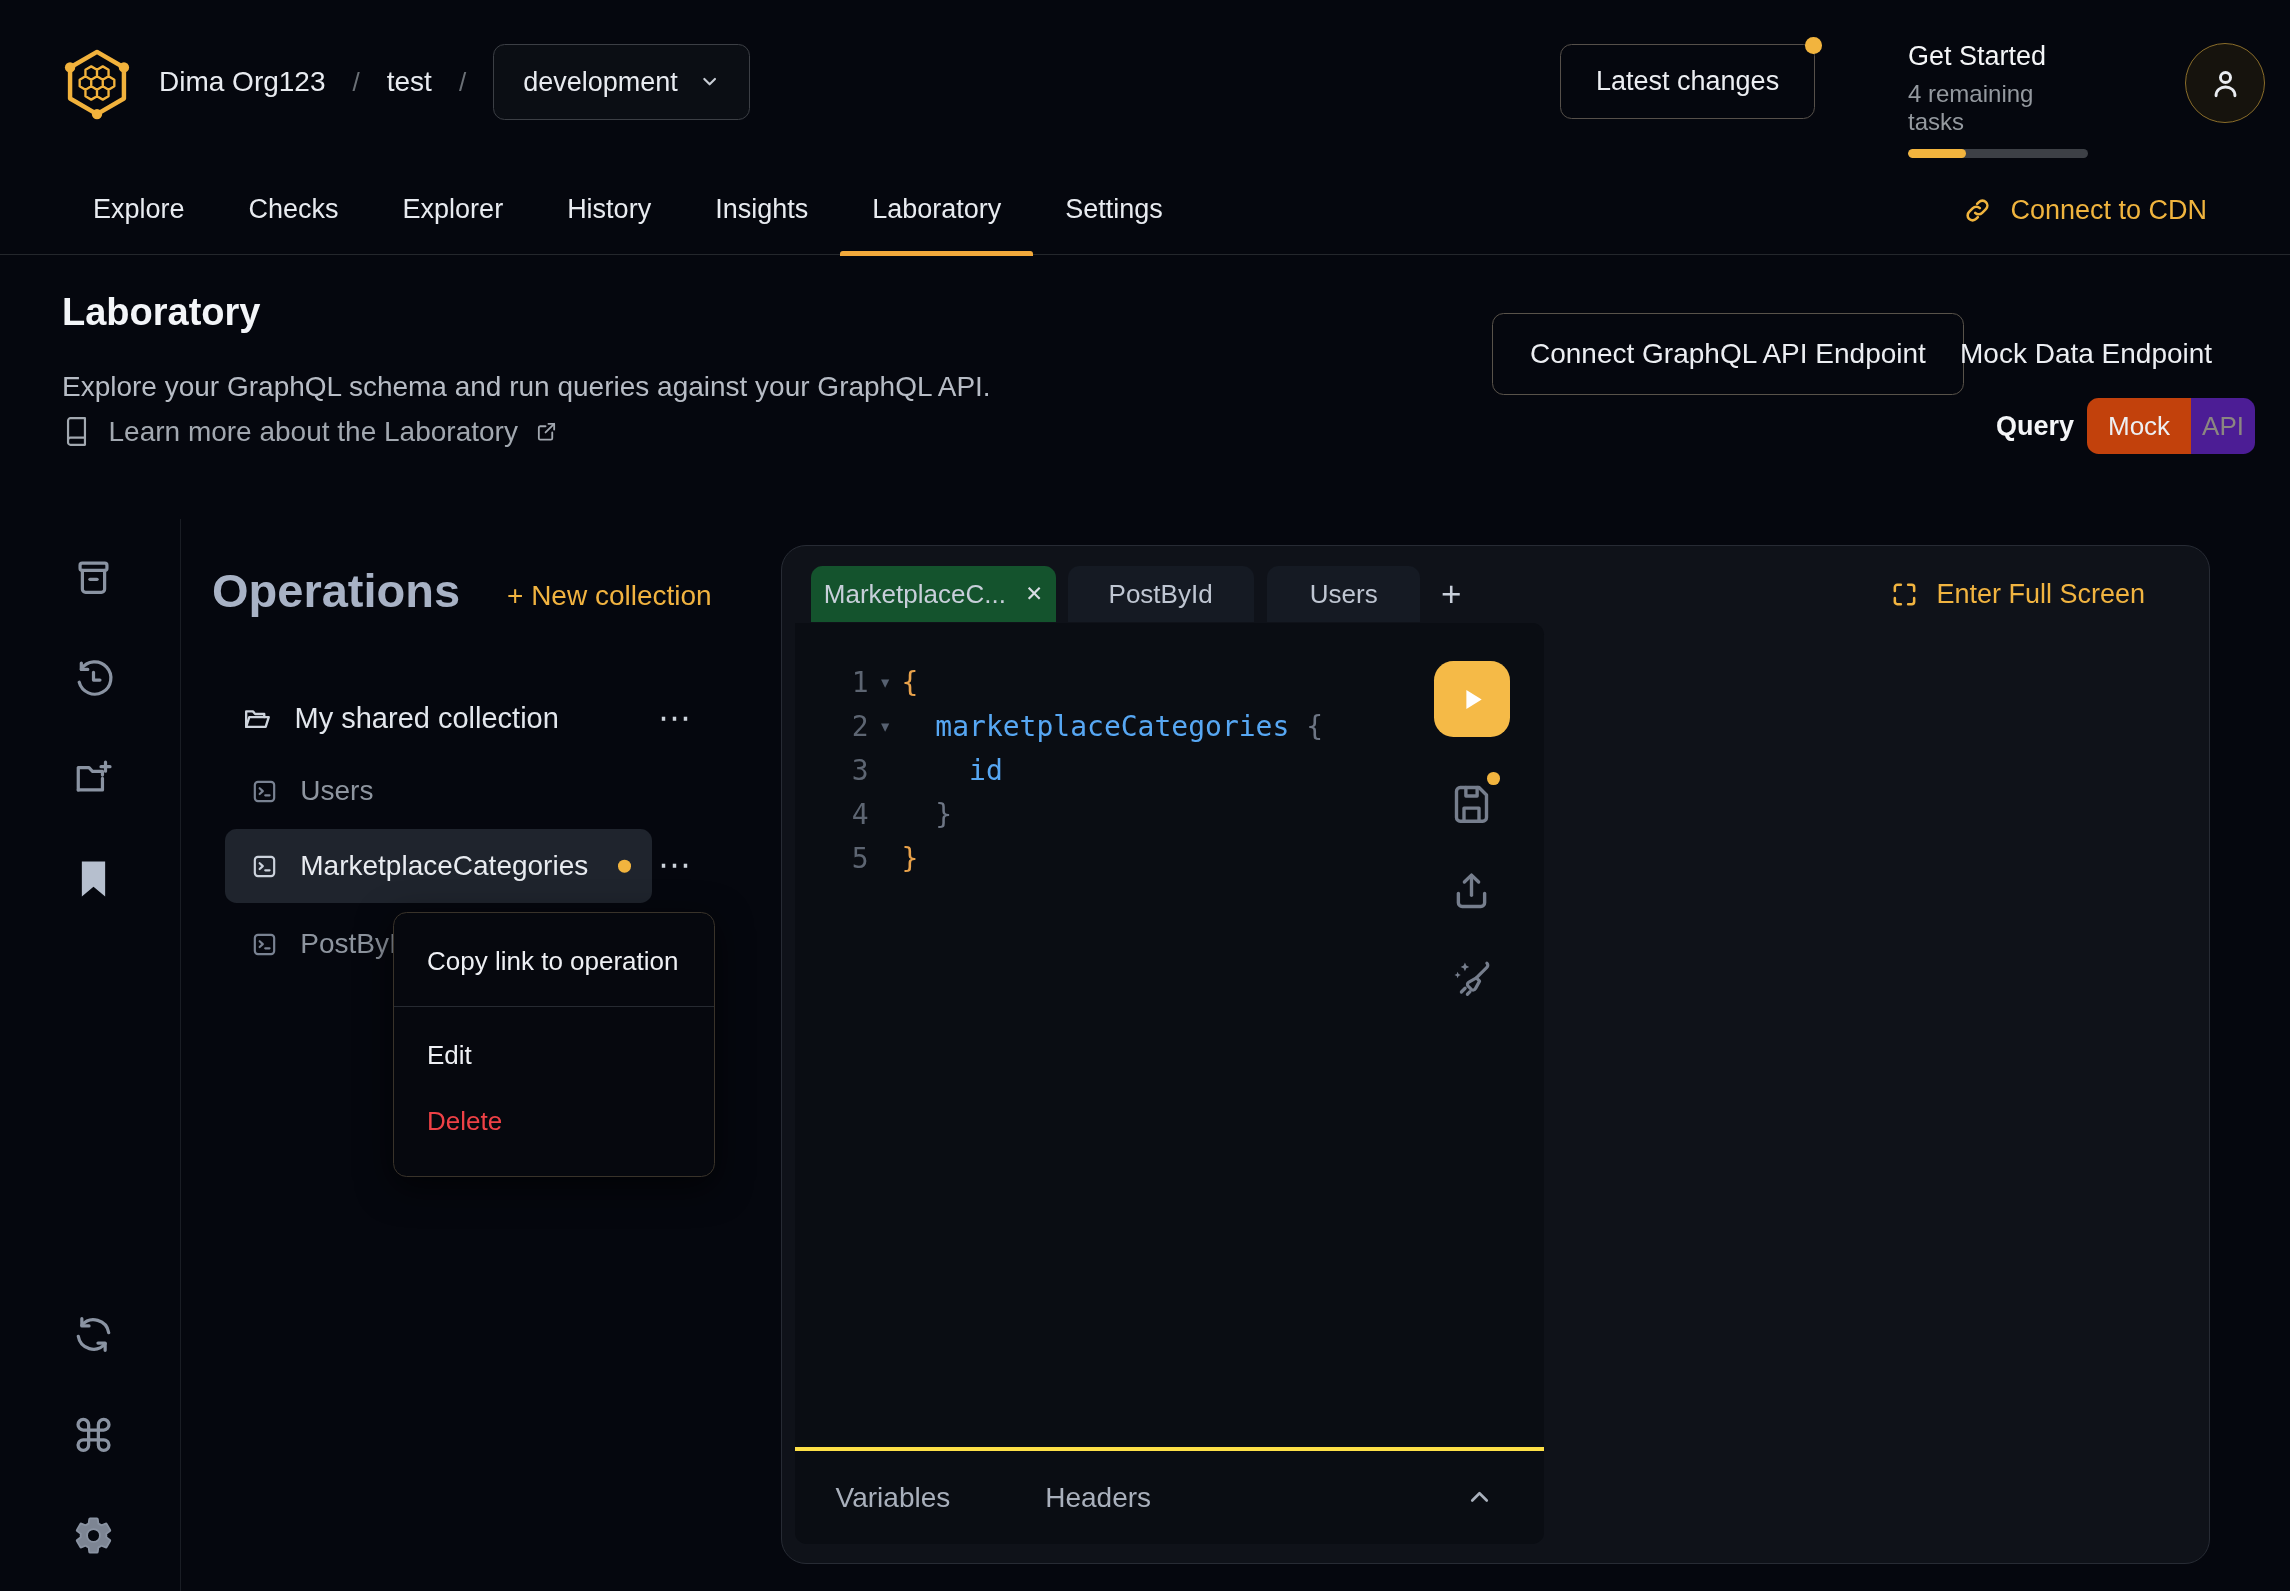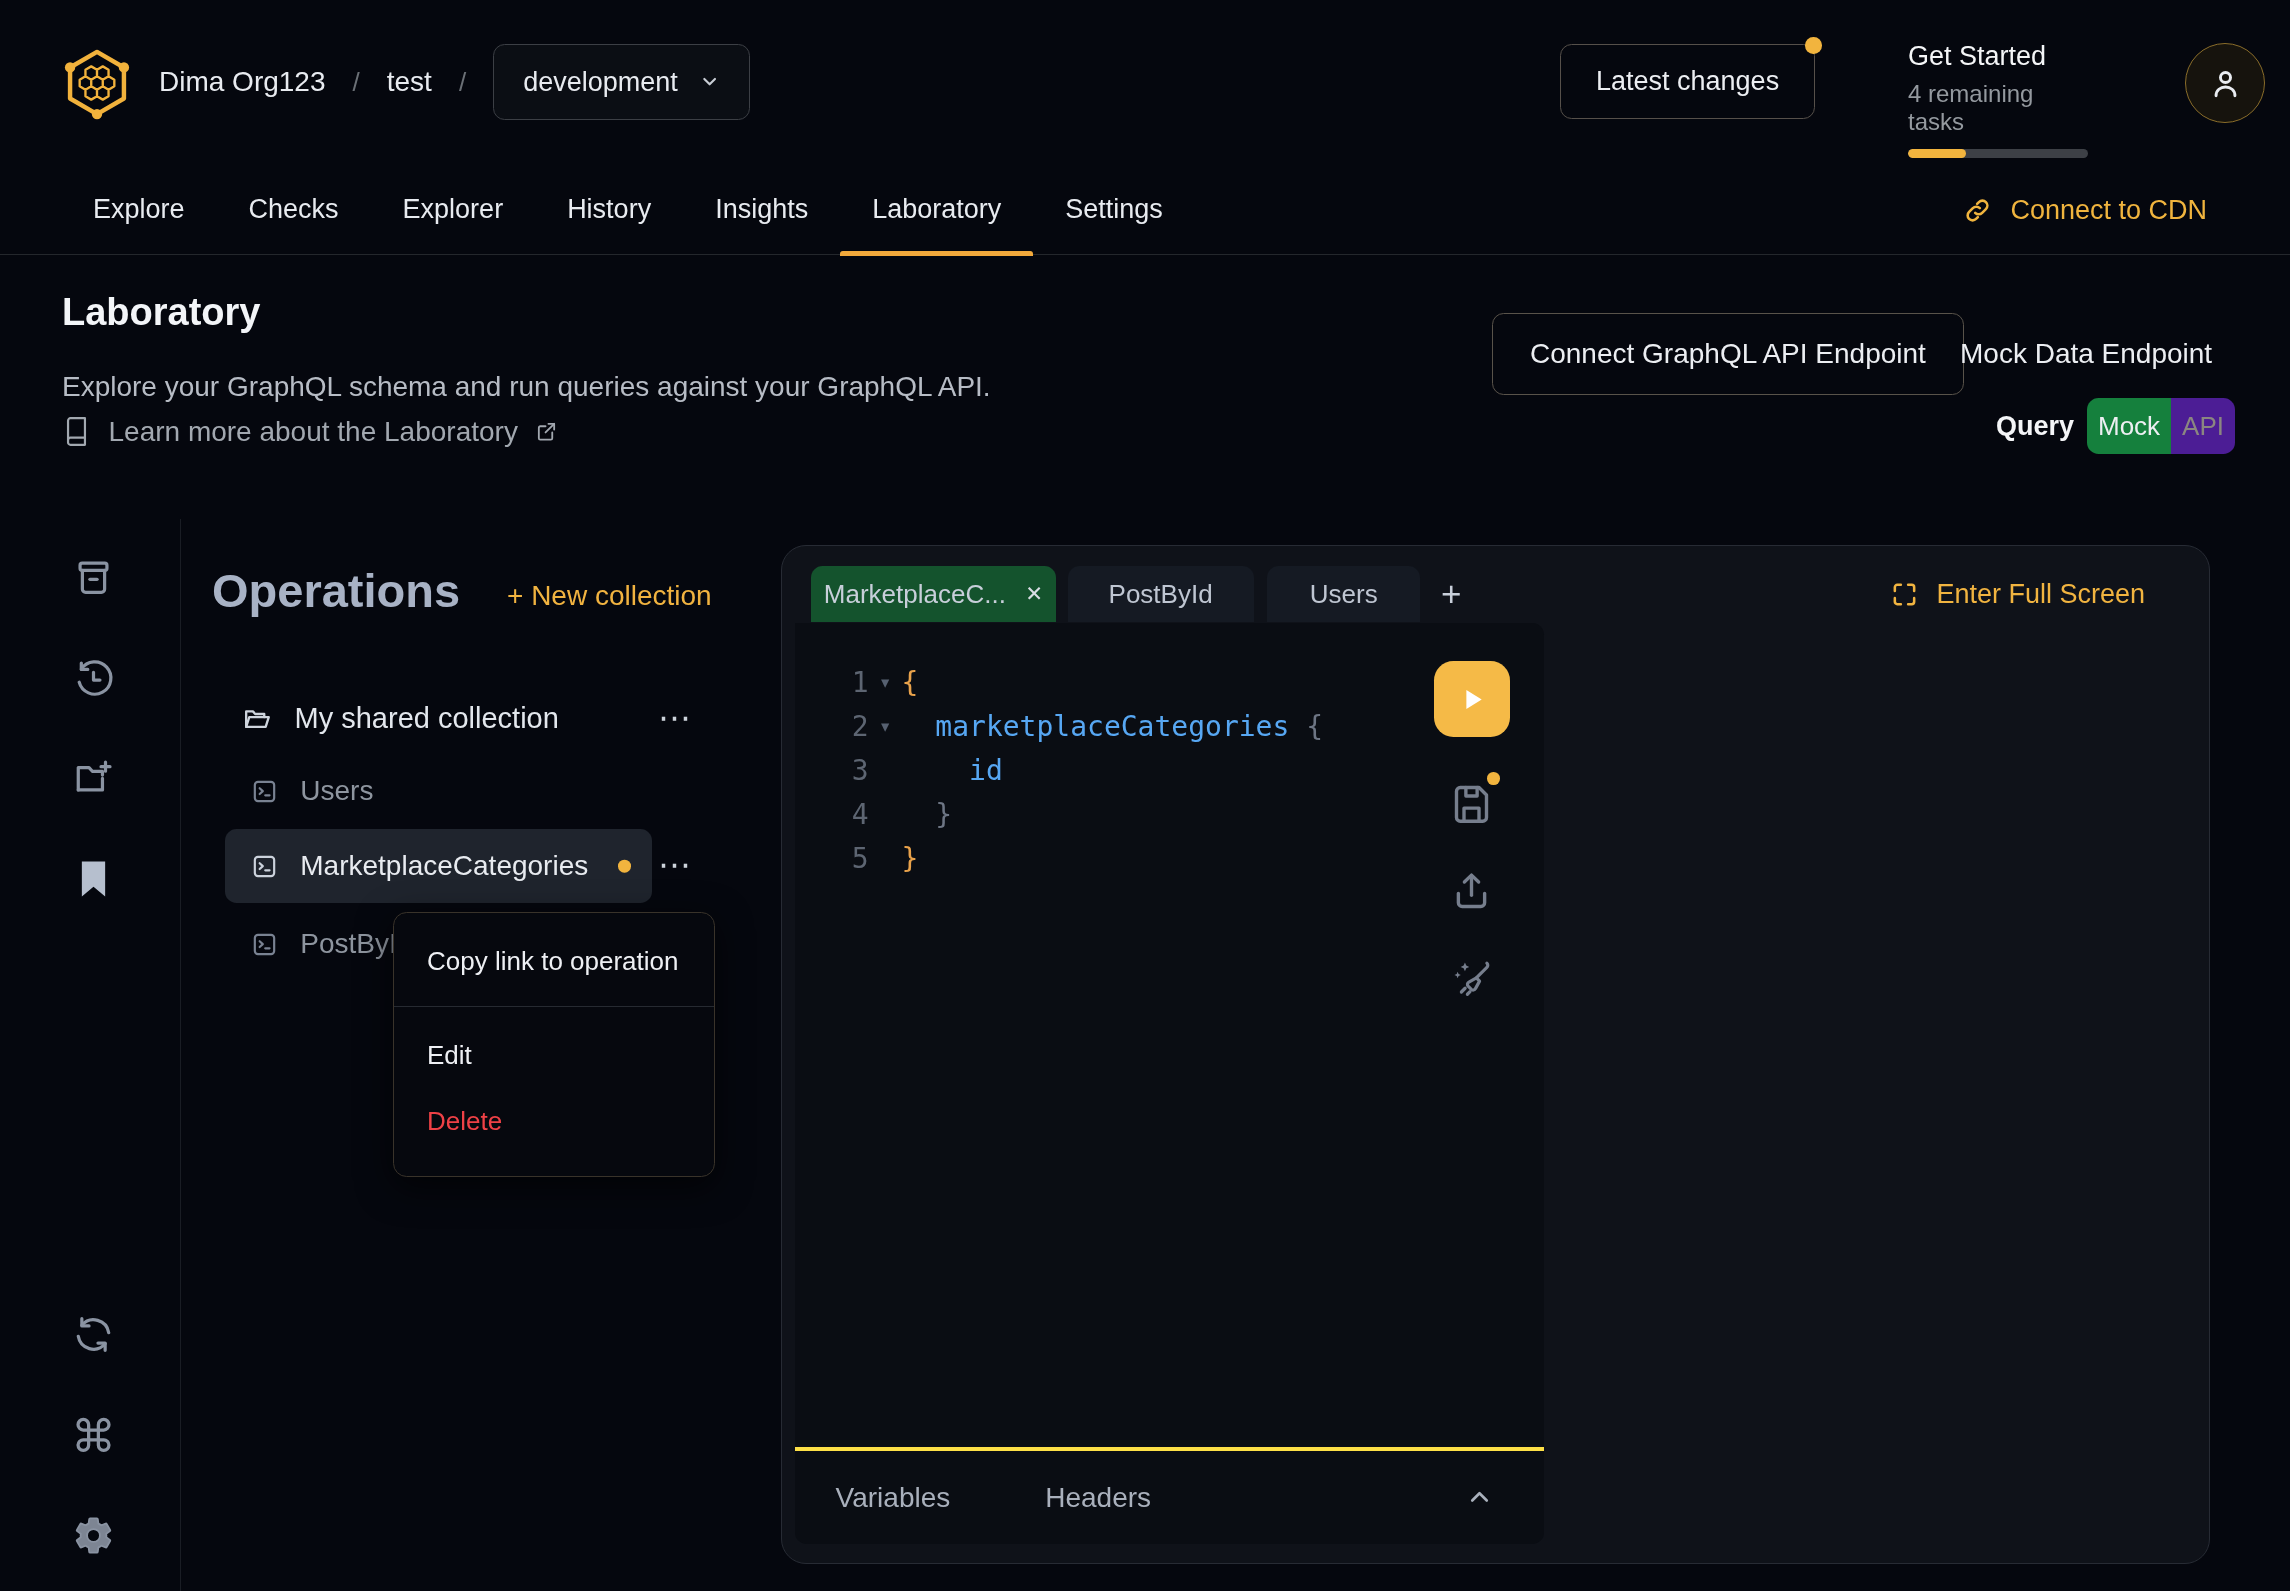--- a/index.html
+++ b/index.html
@@ -40,21 +40,21 @@
   .hero-desc { position:absolute; left:62px; top:371px; font-size:28px; color:#b7bcc5; }
   .learn-more { position:absolute; left:62px; top:415px; display:flex; align-items:center; gap:17.5px; font-size:28px; color:#a2a8b0; cursor:pointer; }
   .learn-more svg { stroke:#a2a8b0; }
 
   .connect-endpoint { position:absolute; left:1492px; top:313px; height:82px; padding:0 37px; display:flex; align-items:center; border:1px solid #59534a; border-radius:11.6px; background:transparent; color:#eceef2; font-size:28px; cursor:pointer; }
   .mock-endpoint { position:absolute; left:1960px; top:313px; height:82px; display:flex; align-items:center; color:#eceef2; font-size:28px; background:transparent; border:none; cursor:pointer; }
   .query-row { position:absolute; left:1996px; top:398px; display:flex; align-items:center; gap:13px; }
   .query-label { font-size:27px; font-weight:700; color:#f4f5f7; }
   .seg { display:flex; height:56px; border-radius:11.6px; overflow:hidden; }
   .seg-opt { display:flex; align-items:center; justify-content:center; font-size:26px; cursor:pointer; }
-  .seg-opt.on { width:84px; background:#15803d; color:#edeff2; }
+  .seg-opt.on { width:104px; background:#c2410c; color:#edeff2; }
   .seg-opt.off { width:64px; background:#4c1d95; color:#8b8681; }
 
   
   .rail { position:absolute; left:0; top:519px; width:180px; height:1072px; }
   .rail-divider { position:absolute; left:180px; top:519px; width:1px; height:1072px; background:#1a1d24; }
   .rail-icon { position:absolute; left:70px; width:47px; height:47px; display:flex; align-items:center; justify-content:center; cursor:pointer; color:#8a93a2; }
   .rail-icon svg { width:43px; height:43px; stroke:#8a93a2; }
   .rail-icon.bright svg { stroke:#b6bfce; }
   .cmd-glyph { font-size:45px; color:#8a93a2; line-height:1; }
 

